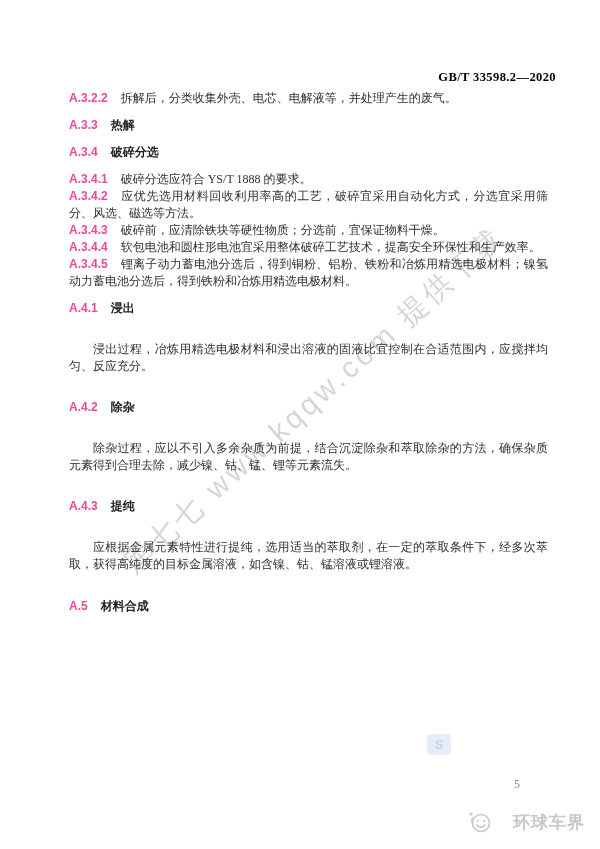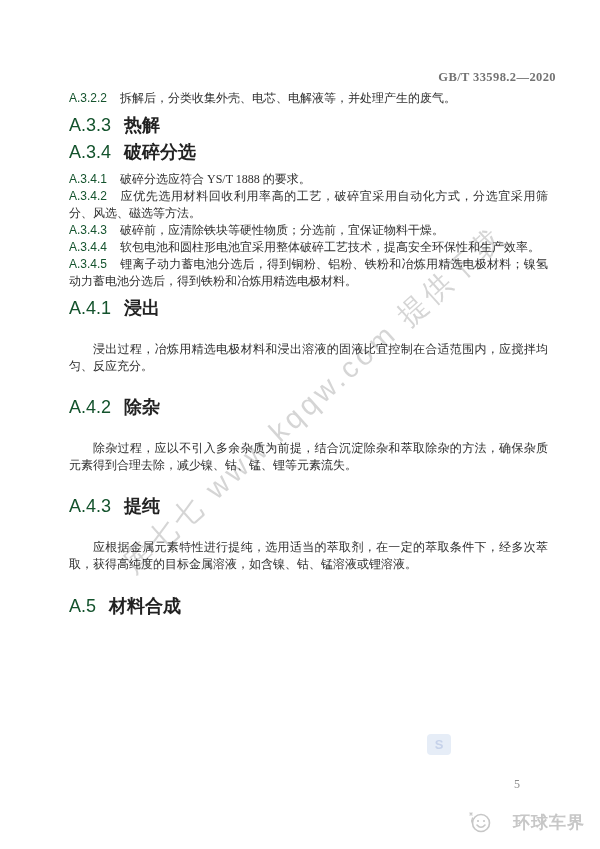--- a/index.html
+++ b/index.html
@@ -16,49 +16,49 @@
     font-family: "Liberation Serif", "DejaVu Serif", serif;
     color: #2f2f2f;
   }
   .std-header {
     position: absolute;
     top: 70px;
     right: 44px;
     font-size: 12.5px;
     font-weight: bold;
     letter-spacing: 0.4px;
-    color: #737373;
+    color: #000000;
     font-family: "Liberation Serif", "DejaVu Serif", serif;
   }
   .doc-body {
     position: absolute;
     left: 69px;
     right: 52px;
     top: 90px;
     font-size: 12px;
     line-height: 17px;
     text-align: justify;
   }
   .row { margin: 0; }
   .row.heading {
     font-family: "Liberation Sans", "DejaVu Sans", sans-serif;
     font-weight: bold;
-    font-size: 18px;
+    font-size: 12px;
     margin: 10px 0;
     color: #222;
   }
   .row.heading.major { margin-top: 25px; }
   .row.para {
     text-indent: 2em;
     margin: 24px 0;
   }
   .row .num {
     font-family: "Liberation Sans", "DejaVu Sans", sans-serif;
-    font-weight: normal;
-    color: #14532d;
+    font-weight: bold;
+    color: #ec4899;
     margin-right: 13px;
     white-space: nowrap;
   }
   .row.heading .num { margin-right: 13px; }
   .watermark {
     position: absolute;
     left: 128px;
     top: 548px;
     transform: rotate(-42deg);
     transform-origin: left center;

